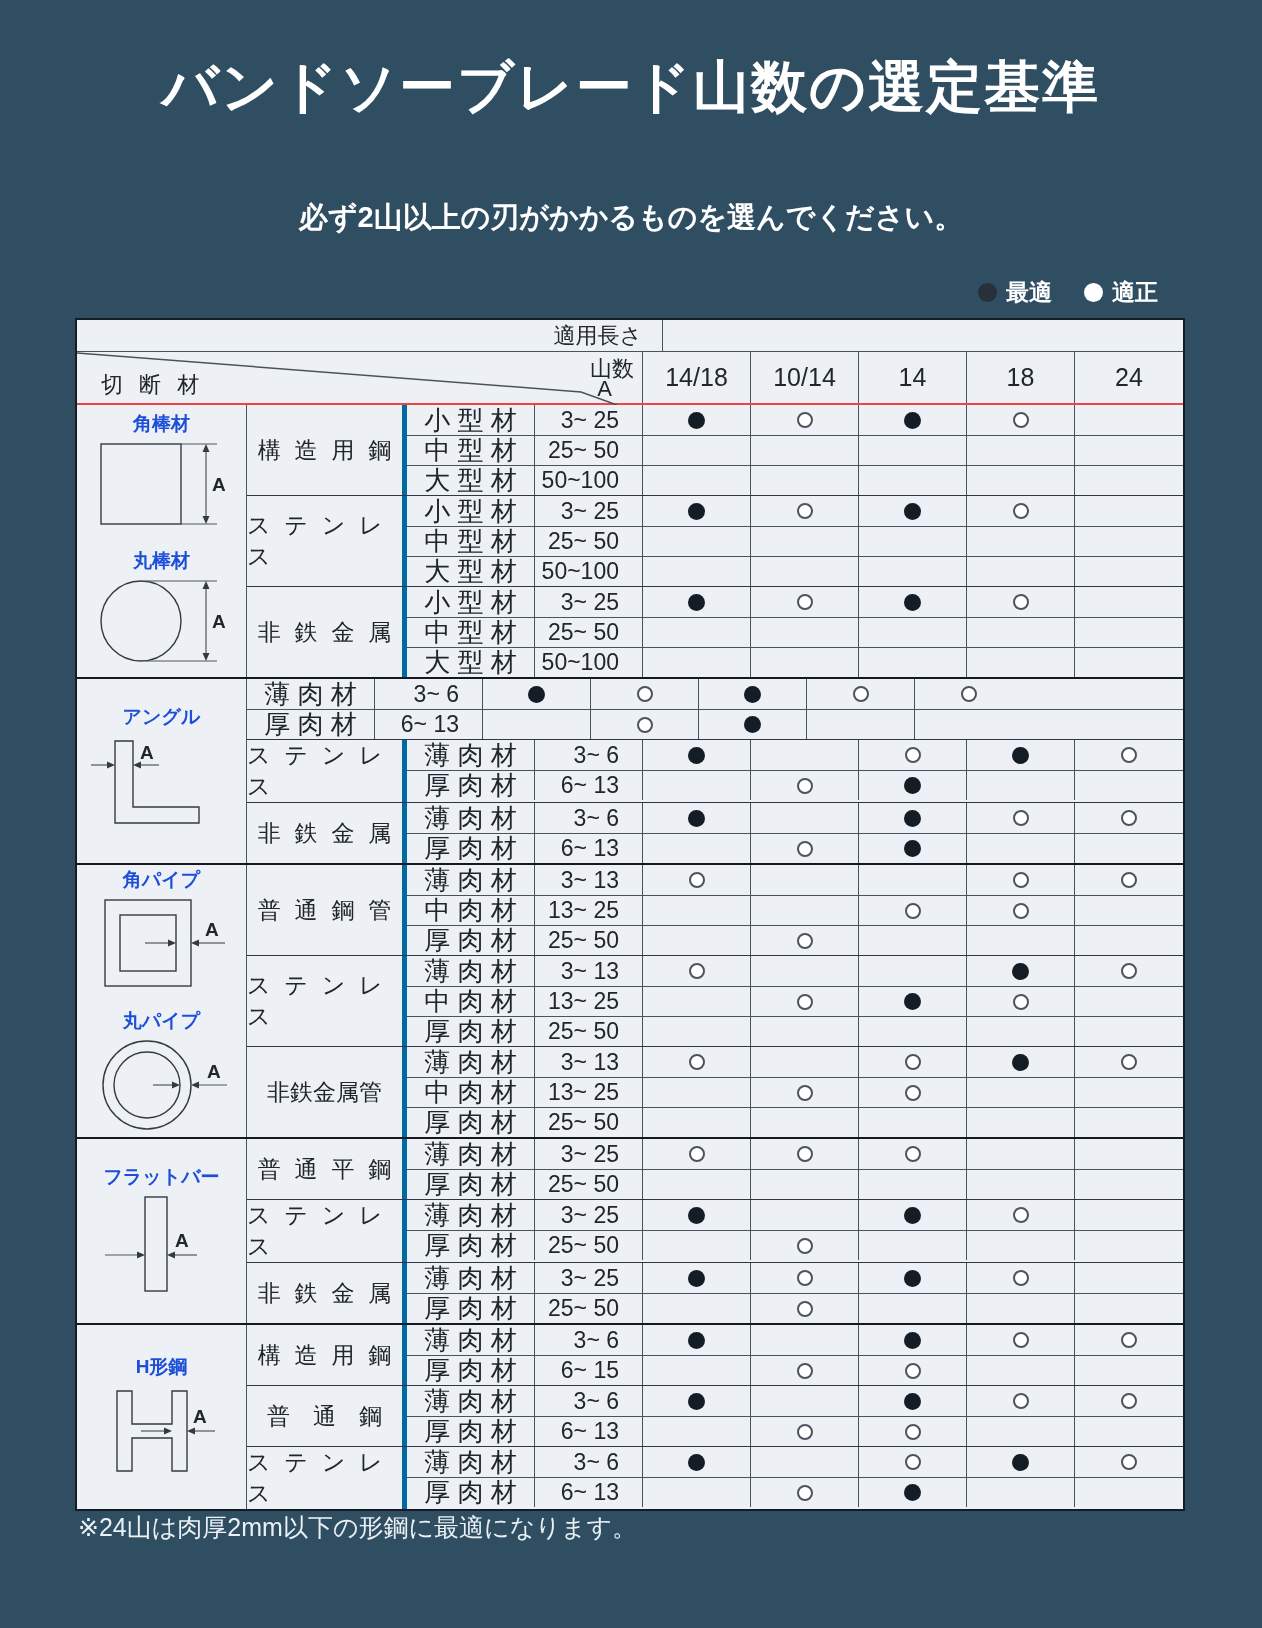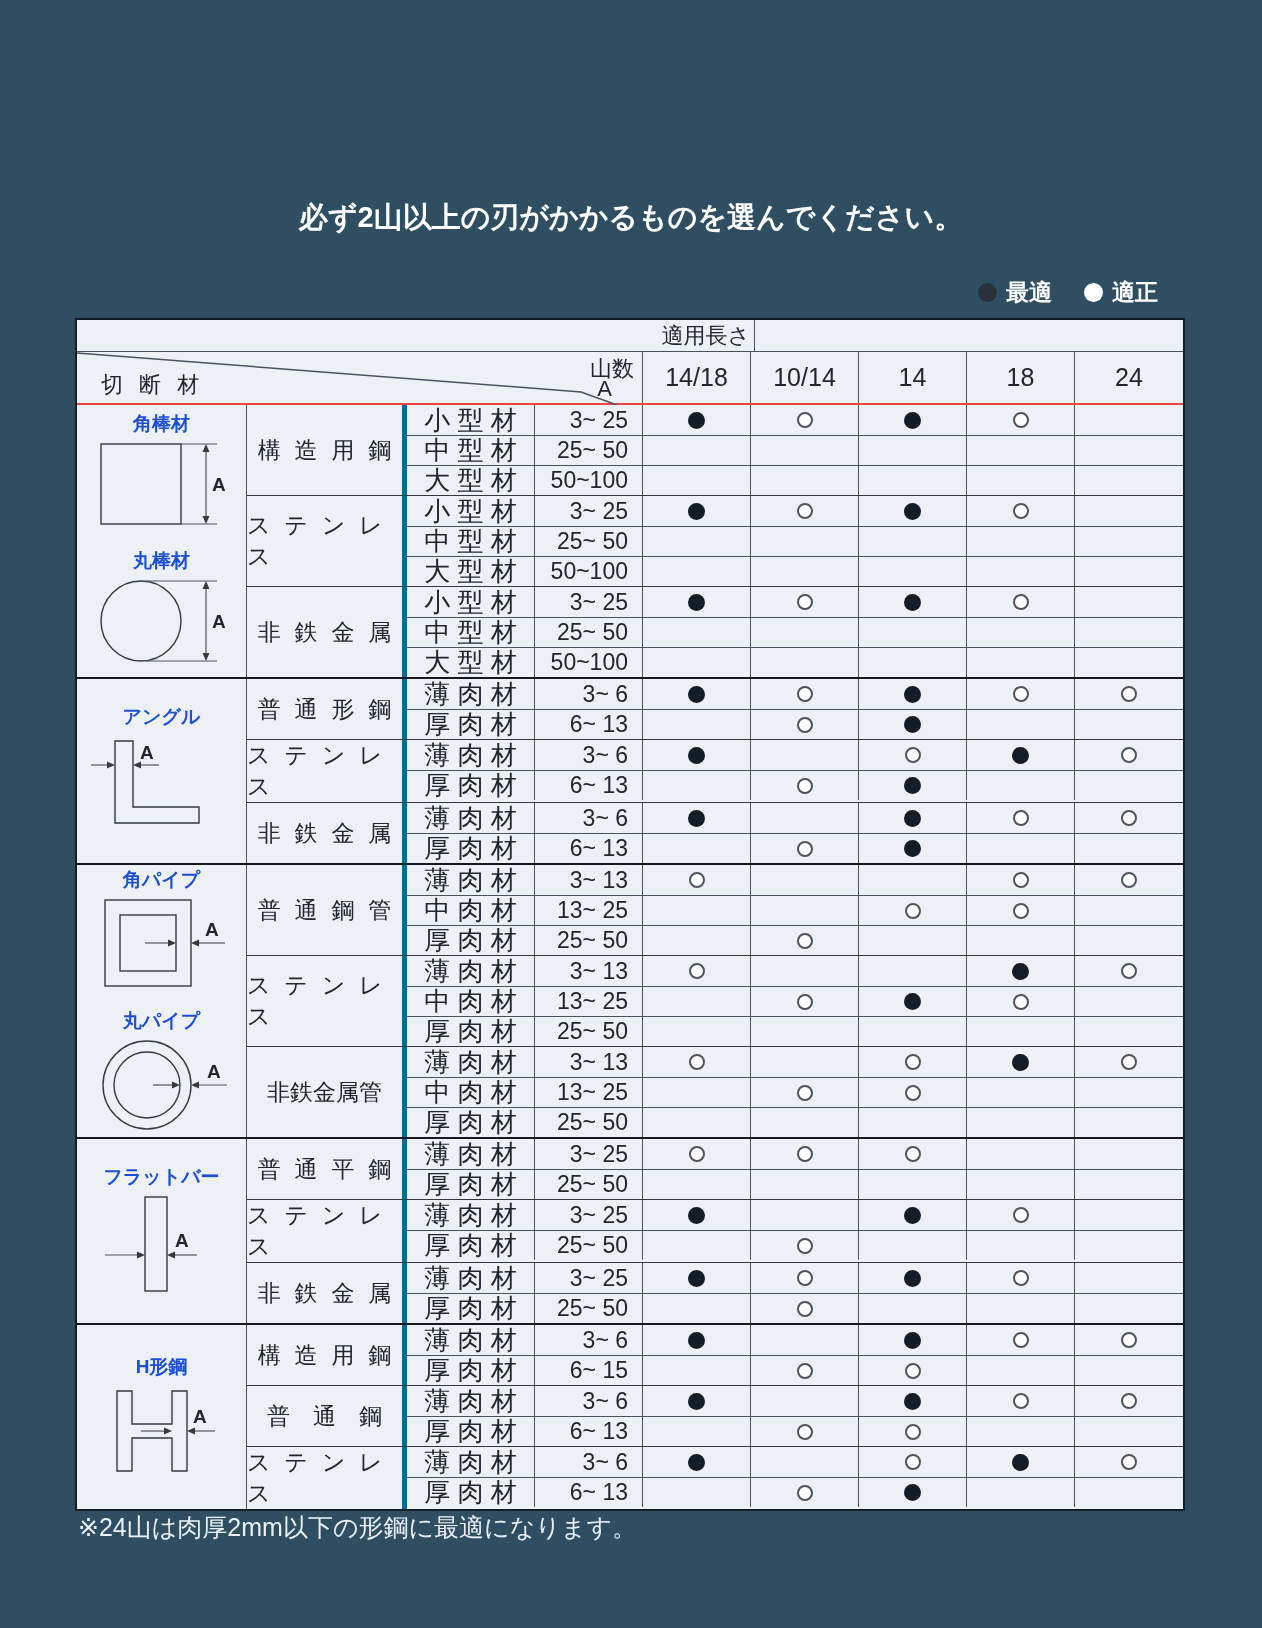--- a/index.html
+++ b/index.html
@@ -17,22 +17,22 @@
             gap:9px; color:#ffffff; font-size:23px; font-weight:bold; }
   .legend .gap { width:14px; }
   .dot { display:inline-block; border-radius:50%; }
   .legend-dot-dark { width:19px; height:19px; background:#28313b; }
   .legend-dot-light { width:19px; height:19px; background:#ffffff; }
 
   .tbl { position:absolute; left:75px; top:318px; width:1110px; background:#edf1f6;
          border:2px solid #161c23; color:#20262c; }
 
   .hdr1 { display:flex; height:32px; border-bottom:1px solid #49535f; }
-  .corner1 { width:678px; border-right:1px solid #49535f; text-align:right;
-             padding-right:4px; line-height:31px; font-size:22px; }
+  .corner1 { width:586px; border-right:1px solid #49535f; text-align:right;
+             padding-right:20px; line-height:31px; font-size:22px; }
   .strip { flex:1; }
 
   .hdr2 { display:flex; height:53px; border-bottom:2px solid #ef4444; }
   .corner2 { width:566px; position:relative; border-right:1px solid #49535f; }
   .corner2 svg.diag { position:absolute; left:0; top:0; }
   .yama { position:absolute; right:8px; top:2px; font-size:22px; }
   .dimA { position:absolute; right:30px; bottom:1px; font-size:22px; }
   .cutmat { position:absolute; left:24px; bottom:3px; font-size:22px; letter-spacing:5px; }
   .hcol { width:108px; border-right:1px solid #49535f; display:flex; align-items:center;
           justify-content:center; font-size:25px; }
@@ -46,21 +46,21 @@
   .group { display:flex; }
   .group + .group { border-top:1.5px solid #2e3742; }
   .material-cell { width:160px; border-right:5px solid #0369a1; display:flex;
                    align-items:center; justify-content:center; font-size:23px;font-family:Liberation Mono, monospace; }
   .group-rows { flex:1; display:flex; flex-direction:column; }
   .data-row { display:flex; height:30px; }
   .data-row + .data-row { border-top:1px solid #49535f; }
   .size-cell { width:128px; border-right:1px solid #49535f; display:flex; align-items:center;
                justify-content:center; font-size:26px; }
   .range-cell { width:108px; border-right:1px solid #49535f; display:flex; align-items:center;
-                justify-content:flex-end; padding-right:14px; font-size:23px; }
+                justify-content:flex-end; padding-right:23px; font-size:23px; }
   .mark-cell { width:108px; border-right:1px solid #49535f; display:flex; align-items:center;
                justify-content:center; }
   .mark-cell:last-child { border-right:none; }
   .mark-filled { width:17px; height:17px; border-radius:50%; background:#141c25; }
   .mark-open { width:16px; height:16px; border-radius:50%; background:#ffffff;
                border:2px solid #4b545d; }
 
   .shape { display:flex; flex-direction:column; align-items:center; }
   .shape-label { font-size:19px; font-weight:bold; color:#1d4ed8; margin-bottom:1px; }
   .shape svg { display:block; }
@@ -69,20 +69,21 @@
   .shape svg .ah { fill:#333a41; stroke:none; }
   .shape svg text { font-family:"Liberation Sans","DejaVu Sans",sans-serif;
                     font-size:19px; font-weight:bold; fill:#21262c; }
 
   .footnote { position:absolute; left:78px; top:1511px; color:#eaf0f4; font-size:25px; }
 </style>
 </head>
 <body>
 
 <div class="page">
+  <h1 class="title">バンドソーブレード山数の選定基準</h1>
   <div class="subtitle s2">必ず2山以上の刃がかかるものを選んでください。</div>
 
   <div class="legend">
     <span class="dot legend-dot-dark"></span>
     <span>最適</span>
     <span class="gap"></span>
     <span class="dot legend-dot-light"></span>
     <span>適正</span>
   </div>
 
@@ -266,21 +267,20 @@
                 <line class="dim" x1="4" y1="34" x2="25" y2="34"></line>
                 <polygon class="ah" points="28,34 20,30.5 20,37.5"></polygon>
                 <line class="dim" x1="49" y1="34" x2="72" y2="34"></line>
                 <polygon class="ah" points="46,34 54,30.5 54,37.5"></polygon>
                 <text x="53" y="28">A</text>
               </svg>
             </div>
           </div>
           <div class="section-right">
             <div class="group">
-              <div class="material-cell">普 通 形 鋼</div>
               <div class="group-rows">
                 <div class="data-row">
                   <div class="size-cell">薄 肉 材</div>
                   <div class="range-cell">3~  6</div>
                   <div class="mark-cell">
                     <span class="mark-filled"></span>
                   </div>
                   <div class="mark-cell">
                     <span class="mark-open"></span>
                   </div>

